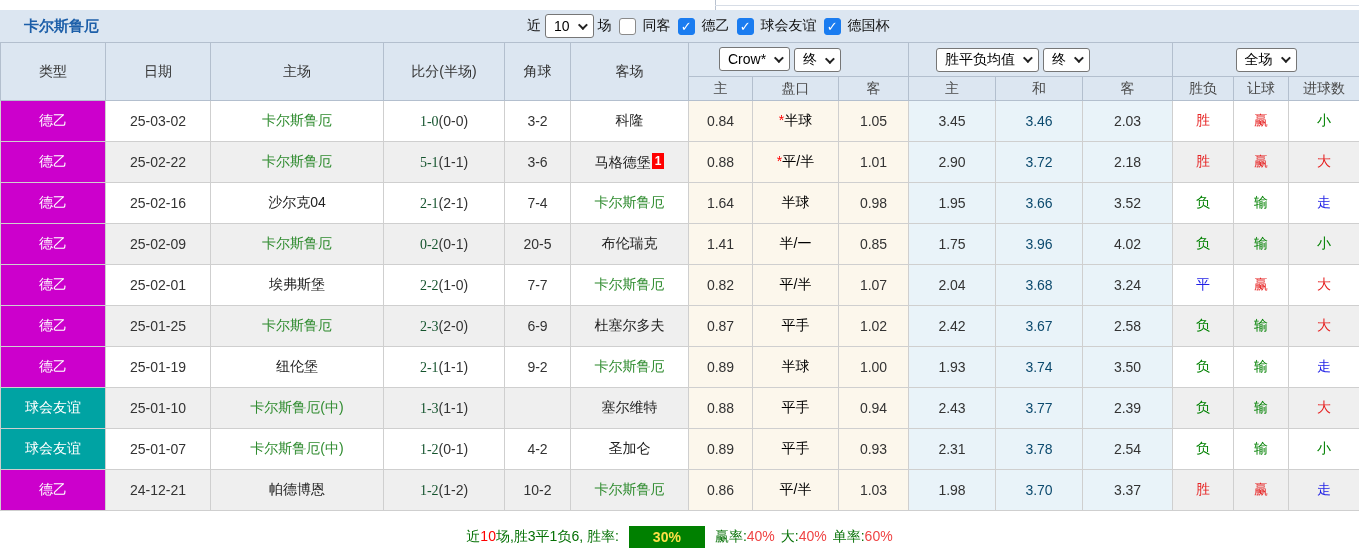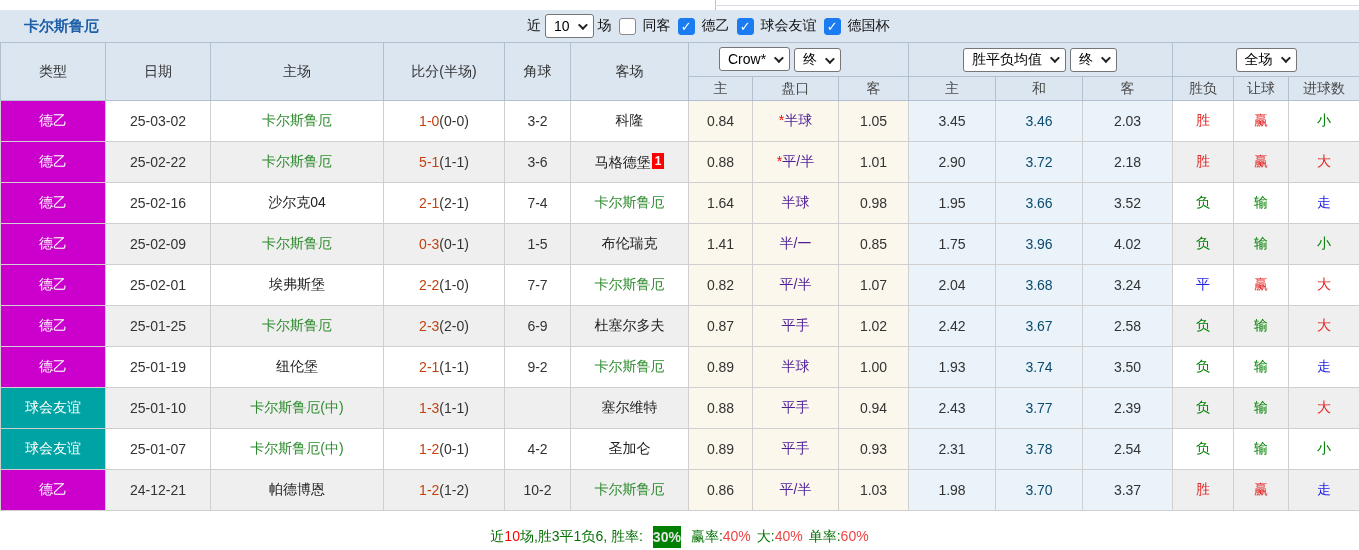--- a/index.html
+++ b/index.html
@@ -37,47 +37,47 @@
   }
   .cb.checked { background:#1a7cf0; border-color:#1a7cf0; color:#fff; }
 
   
   table { border-collapse:collapse; table-layout:fixed; width:1359px; }
   td, th { padding:0; text-align:center; vertical-align:middle; overflow:hidden; white-space:nowrap; }
   thead th { background:#dce6f1; font-weight:normal; color:#333; border:1px solid #b3bfce; }
   thead tr.ddrow th { height:34px; }
   thead tr.lblrow th { height:24px; color:#4a4a4a; }
   th.grp-crow { text-align:left; padding-left:30px; }
-  th.grp-avg  { text-align:left; padding-left:54px; }
+  th.grp-avg  { text-align:left; padding-left:27px; }
   tbody td { height:41px; border:1px solid #cfcfcf; background:#fff; }
   tbody tr:nth-child(even) td { background:#efefef; }
   tbody td.type { color:#fff; }
   tbody tr td.crow-bg, tbody tr:nth-child(even) td.crow-bg { background:#fcf7ec; }
   tbody tr td.avg-bg,  tbody tr:nth-child(even) td.avg-bg  { background:#e9f3f9; }
   .t-green { color:#2e8b2e; }
   .t-dark  { color:#222;margin-top:38px; }
-  .score-ft { color:#c2410c; }
+  .score-ft { color:#14532d;font-family:Liberation Serif, serif; }
   .score-ht { color:#333; }
-  .handicap { color:#4c1d95;text-align:center; }
+  .handicap { color:#000000;text-align:center; }
   .star { color:#ff0000; }
   .avg-draw-val { color:#0c4a6e; }
   .c-r { color:#e62222; }
   .c-g { color:#008000; }
   .c-b { color:#1f1fe6; }
   .badge {
     display:inline-block; background:#ff0000; color:#fff; font-weight:bold;
     font-size:12px; line-height:16px; padding:0 3px; margin-left:1px; vertical-align:2px;
   }
 
   
   .footer { height:52px; display:flex; align-items:center; justify-content:center; gap:6px; background:#fff; }
   .f-green { color:#067106; }
   .f-red   { color:#ff0000; }
   .f-blue  { color:#ef4444; }
-  .winrate-badge { background:#008000; color:#e5e5e5; font-weight:bold; padding:3px 0; margin:0 4px; }
+  .winrate-badge { background:#008000; color:#fde047; font-weight:bold; padding:3px 24px; margin:0 4px; }
 </style>
 </head>
 <body>
 
 <div class="top-strip">
   <div class="vline"></div>
   <div class="hline"></div>
 </div>
 
 <div class="titlebar">
@@ -233,23 +233,23 @@
     <td class="avg-bg">3.52</td>
     <td class="c-g">负</td>
     <td class="c-g">输</td>
     <td class="c-b">走</td>
   </tr>
       <tr>
     <td class="type" style="background: rgb(204, 0, 204);">德乙</td>
     <td>25-02-09</td>
     <td class="t-green">卡尔斯鲁厄</td>
     <td>
-      <span class="score-ft">0-3</span><span class="score-ht">(0-1)</span>
-    </td>
-    <td>1-5</td>
+      <span class="score-ft">0-2</span><span class="score-ht">(0-1)</span>
+    </td>
+    <td>20-5</td>
     <td>
       <span class="t-dark">布伦瑞克</span>
     </td>
     <td class="crow-bg">1.41</td>
     <td class="crow-bg">
       <span class="star"></span><span class="handicap">半/一</span>
     </td>
     <td class="crow-bg">0.85</td>
     <td class="avg-bg">1.75</td>
     <td class="avg-bg avg-draw-val">3.96</td>

